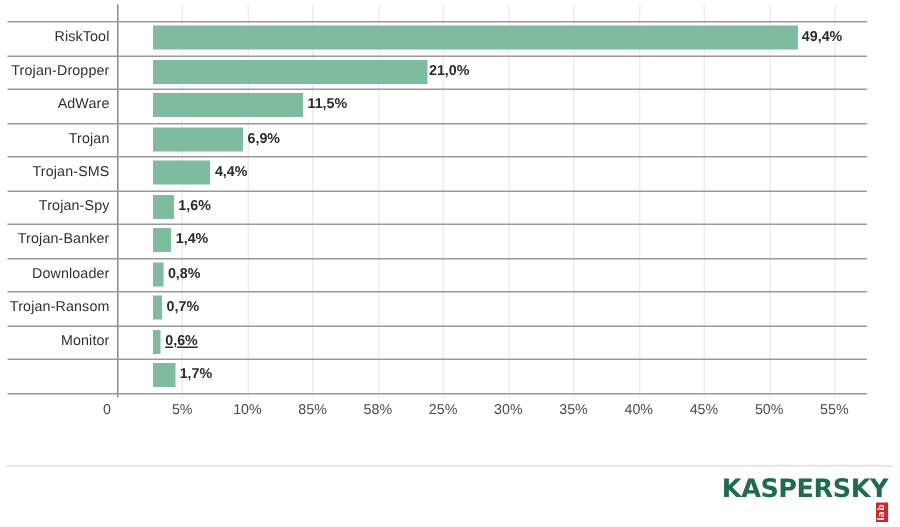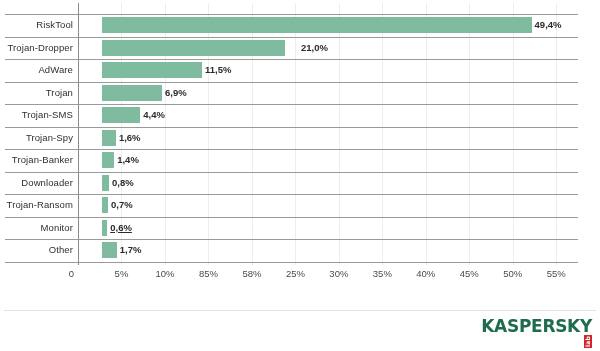--- a/index.html
+++ b/index.html
@@ -203,21 +203,21 @@
           <div class="bar-wrap">
             <div class="bar" style="width: 429.565px; background: rgb(127, 188, 159);"></div>
             <div class="bar-value" style="left: 429.565px;">49,4%</div>
           </div>
         </div>
         <div class="row">
           <div class="row-sep" style="top: 0px;"></div>
           <div class="cat-label">Trojan-Dropper</div>
           <div class="bar-wrap">
             <div class="bar" style="width: 182.609px; background: rgb(127, 188, 159);"></div>
-            <div class="bar-value" style="left: 196px; text-align: center;">21,0%</div>
+            <div class="bar-value" style="left: 181px; text-align: center;">21,0%</div>
           </div>
         </div>
         <div class="row">
           <div class="row-sep" style="top: 0px;"></div>
           <div class="cat-label">AdWare</div>
           <div class="bar-wrap">
             <div class="bar" style="width: 100px; background: rgb(127, 188, 159);"></div>
             <div class="bar-value" style="left: 100px;">11,5%</div>
           </div>
         </div>
@@ -272,21 +272,20 @@
         <div class="row">
           <div class="row-sep" style="top: 0px;"></div>
           <div class="cat-label">Monitor</div>
           <div class="bar-wrap">
             <div class="bar" style="width: 5.21739px; background: rgb(127, 188, 159);"></div>
             <div class="bar-value" style="left: 5.21739px; text-decoration: underline;">0,6%</div>
           </div>
         </div>
         <div class="row">
           <div class="row-sep" style="top: 0px;"></div>
-          <div class="cat-label">Other</div>
           <div class="bar-wrap">
             <div class="bar" style="width: 14.7826px; background: rgb(127, 188, 159);"></div>
             <div class="bar-value" style="left: 14.7826px;">1,7%</div>
           </div>
         </div>
         <div class="row-sep" style="top: 247.5px;"></div>
       </div>
 
     <div id="xaxis">
         <div class="tick-label zero" style="left: 0%;">0</div>

